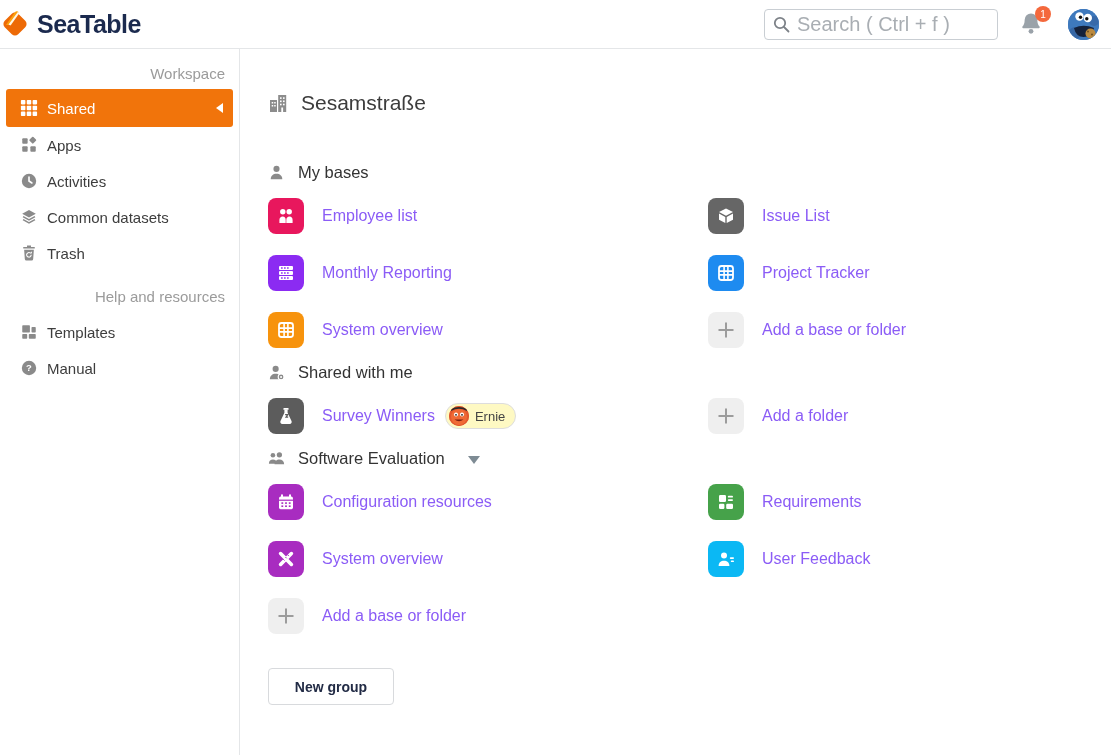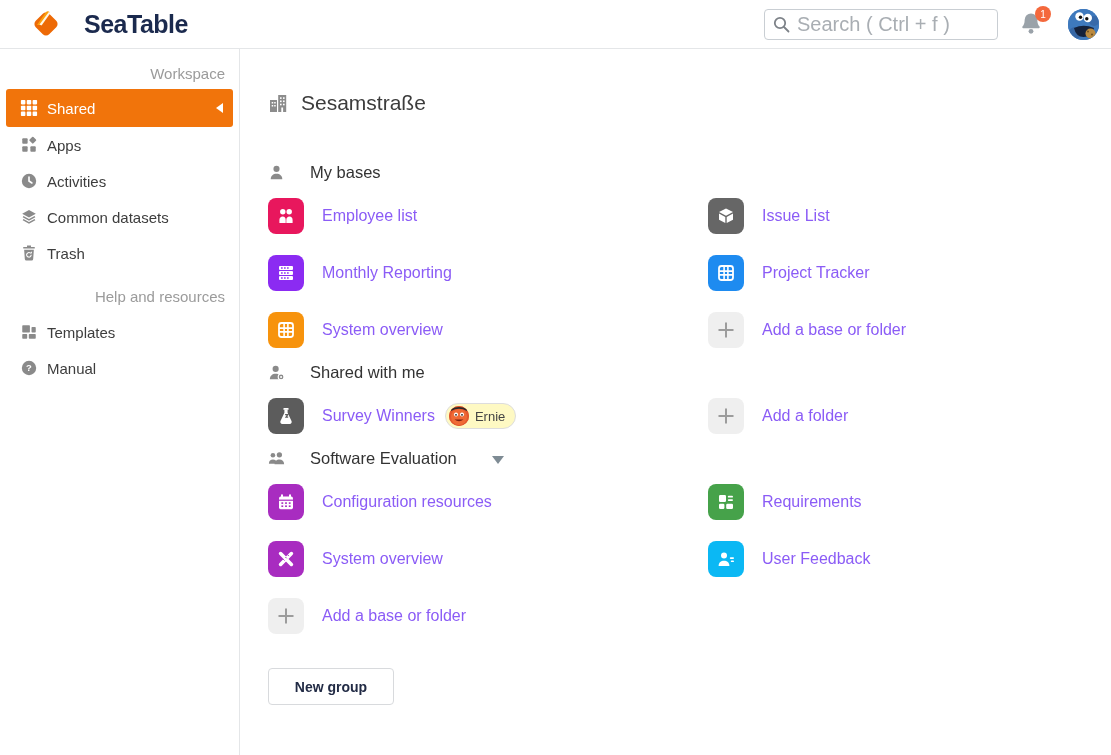--- a/index.html
+++ b/index.html
@@ -2,21 +2,21 @@
 <html><head>
 <meta charset="utf-8">
 <style>
   * { box-sizing: border-box; margin: 0; padding: 0; }
   html,body { width:1111px; height:755px; overflow:hidden; background:#fff;
     font-family:"Liberation Sans", sans-serif; color:#333; }
 
   
   .header { position:absolute; top:0; left:0; width:1111px; height:49px;
     border-bottom:1px solid #e4e6e8; display:flex; align-items:center; background:#fff; z-index:5; }
-  .logo { display:flex; align-items:center; gap:24px; padding-left:32px; cursor:pointer; }
+  .logo { display:flex; align-items:center; gap:8px; padding-left:1px; cursor:pointer; }
   .logo-text { font-size:25px; font-weight:bold; letter-spacing:-0.5px; }
   .header-right { margin-left:auto; display:flex; align-items:center; padding-right:12px; }
   .search-box { position:relative; width:234px; height:31px; margin-right:22px; }
   .search-box svg { position:absolute; left:9px; top:7px; }
   .search-box input { width:100%; height:100%; border:1px solid #c9ced3; border-radius:4px;
     padding:0 10px 0 32px; font-size:20px; color:#333; outline:none; font-family:inherit; }
   .search-box input::placeholder { color:#a9aeb3; }
   .bell-wrap { position:relative; width:24px; height:26px; margin-right:24px; cursor:pointer; }
   .badge { position:absolute; top:-5px; right:-7px; min-width:16px; height:16px; border-radius:8px;
     color:#fff; font-size:10px; display:flex; align-items:center; justify-content:center; padding:0 4px; }
@@ -31,21 +31,21 @@
     border-radius:3px; cursor:pointer; color:#3d3d3d; font-size:15px; }
   .nav-item .nav-ic { width:18px; height:18px; margin-right:9px; display:flex; align-items:center; justify-content:center; }
   .nav-item.active { height:38px; margin-top:4px; color:#fff; }
   .tri-left { margin-left:auto; width:0; height:0; border:5px solid transparent;
     border-right:7px solid #fff; border-left:none; }
 
   
   .main { position:absolute; top:49px; left:241px; right:0; bottom:0; padding-left:27px; overflow:hidden; }
   .ws-title { margin-top:42px; display:flex; align-items:center; gap:13px; }
   .ws-title h1 { font-size:21px; font-weight:normal; color:#3c3c3c; }
-  .group-head { display:flex; align-items:center; gap:25px; font-size:16.5px; color:#333; height:22px; }
+  .group-head { display:flex; align-items:center; gap:13px; font-size:16.5px; color:#333; height:22px; }
   .group-head.first { margin-top:46px; }
   .group-head.later { margin-top:13px; }
   .caret-down { width:0; height:0; border:6px solid transparent; border-top:8px solid #7e8b94;
     border-bottom:none; margin-left:10px; margin-top:3px; cursor:pointer; }
   .grid { margin-top:15px; display:grid; grid-template-columns:440px 403px; row-gap:21px; }
   .base-item { display:flex; align-items:center; height:36px; cursor:pointer; }
   .tile { width:36px; height:36px; border-radius:8px; flex:0 0 36px;
     display:flex; align-items:center; justify-content:center; margin-right:18px; }
   .base-label { font-size:16px; color:#8b5cf6; }
   .share-badge { margin-left:10px; display:inline-flex; align-items:center; gap:6px;

